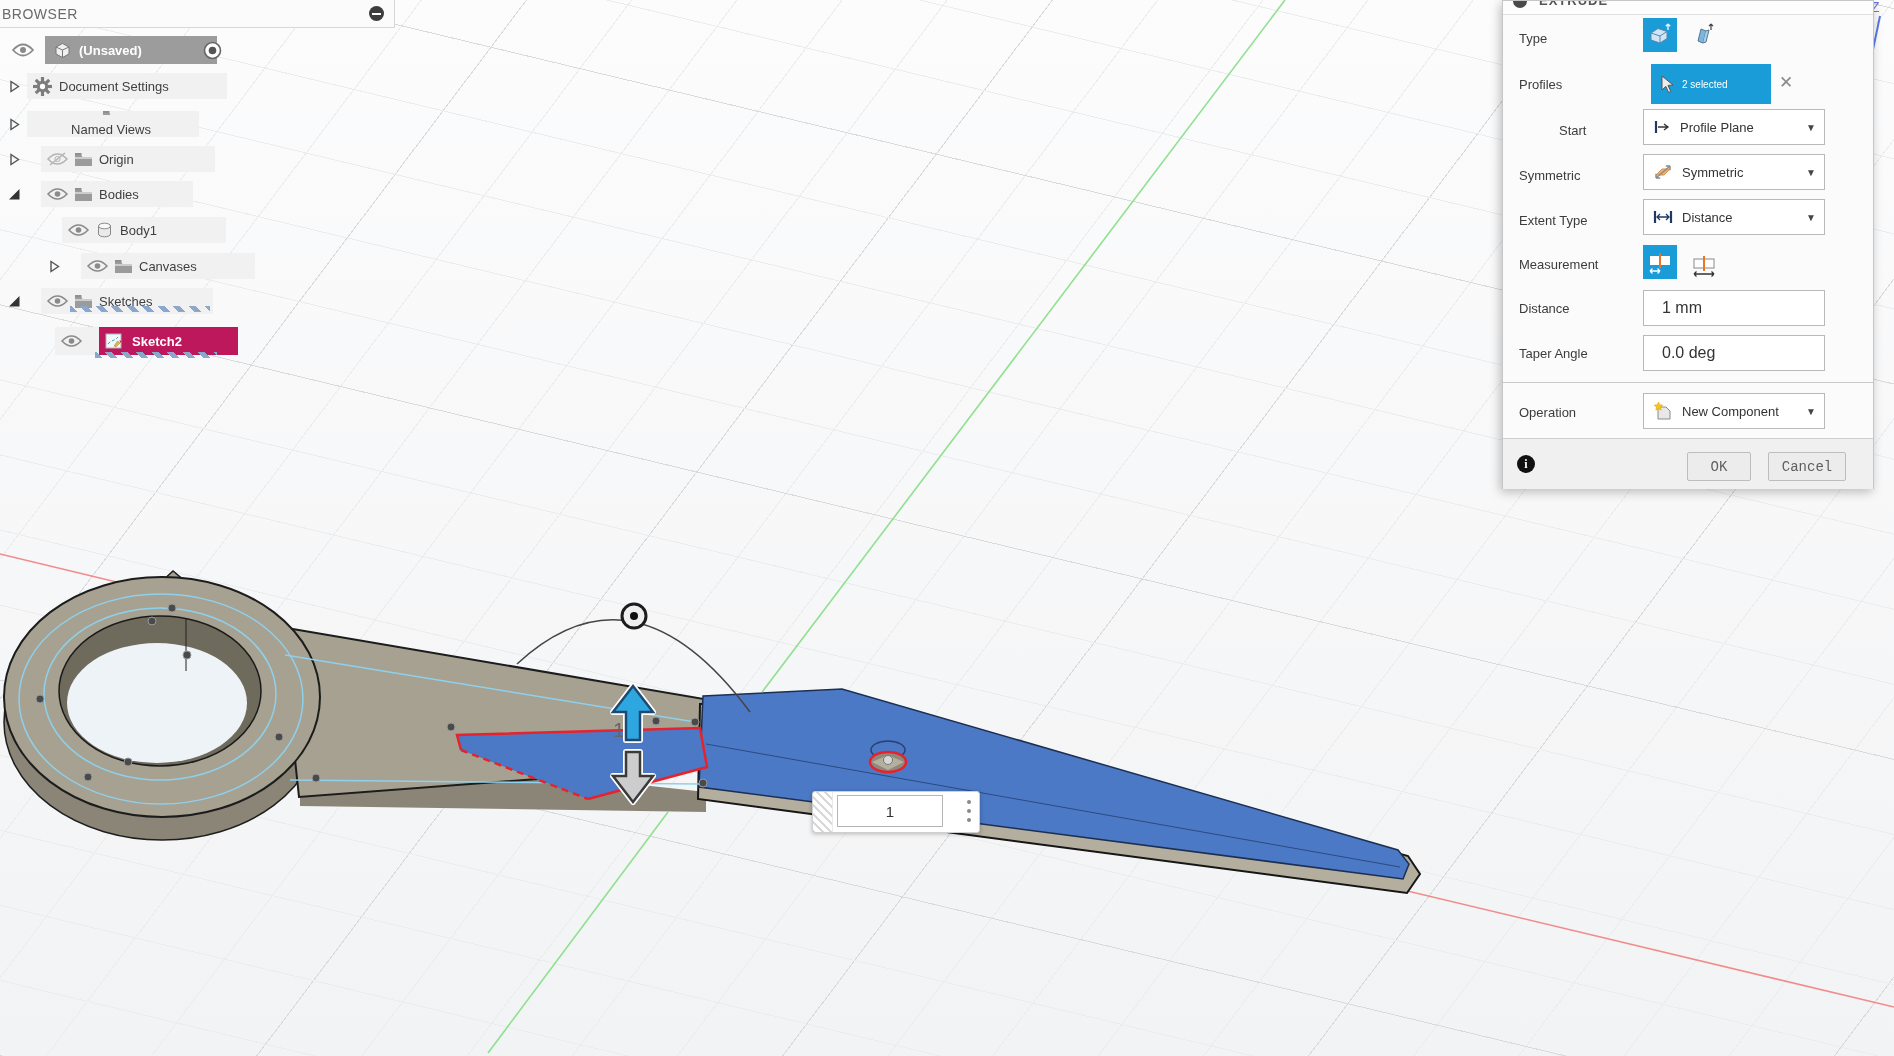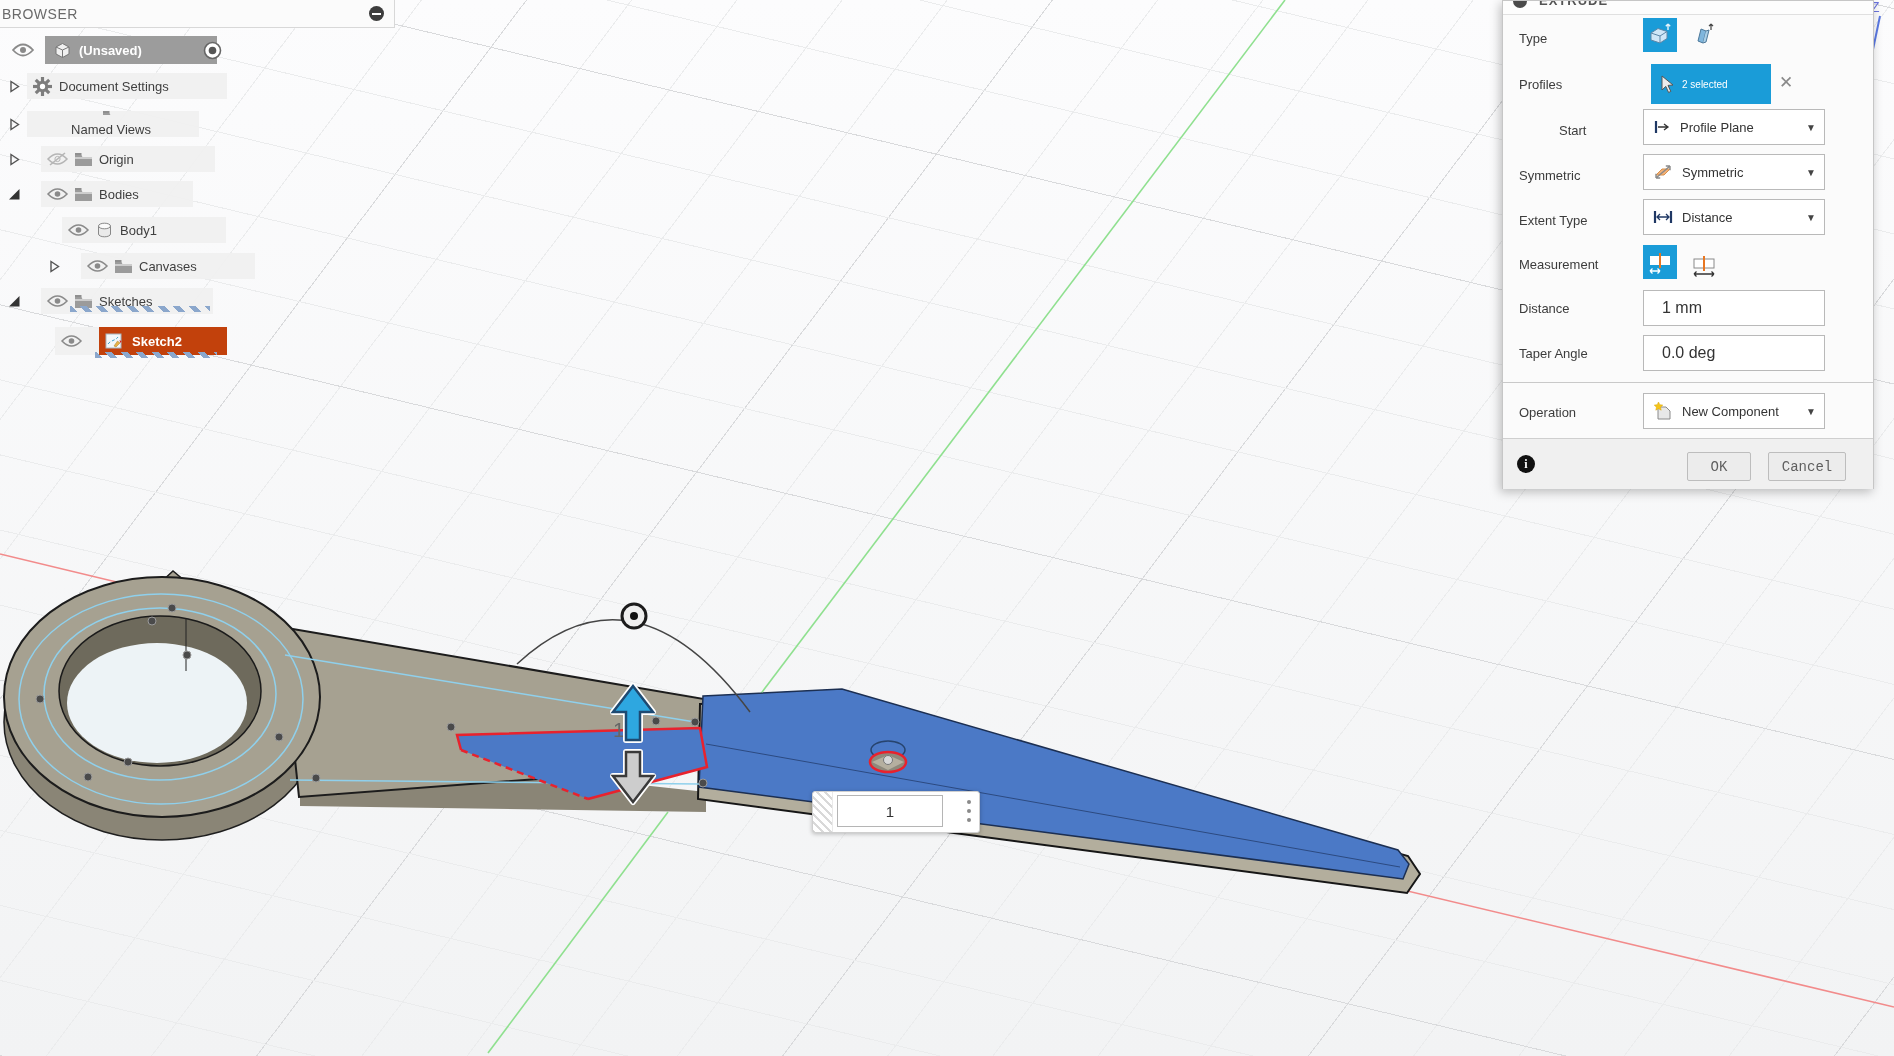--- a/index.html
+++ b/index.html
@@ -304,21 +304,21 @@
 </div>
 <div class="dashes" style="left:70px;top:306px;width:140px;"></div>
 
 <div class="brow" style="left:0;top:327px;height:28px;">
   <div class="strip" style="width:40px;margin-left:55px;padding-right:4px;">
     <svg width="21" height="14">
       <path d="M1 7 Q10.5 -3 20 7 Q10.5 17 1 7Z" fill="none" stroke="#8a8a8a" stroke-width="1.6"></path>
         <circle cx="10.5" cy="7" r="2.8" fill="#8a8a8a"></circle>
       </svg>
   </div>
-  <div class="abs" style="left:99px;top:0;height:28px;width:128px;background:#c2410c;display:flex;align-items:center;gap:8px;padding-left:6px;box-sizing:border-box;">
+  <div class="abs" style="left:99px;top:0;height:28px;width:139px;background:#be185d;display:flex;align-items:center;gap:8px;padding-left:6px;box-sizing:border-box;">
     <svg width="19" height="19">
       <rect x="1" y="2" width="15" height="14" fill="#f3f7f9" stroke="#a8b6c0"></rect>
       <path d="M3 12 C6 8 10 9 13 5" stroke="#3aa0c8" fill="none" stroke-dasharray="3,2"></path>
       <path d="M9 14 l3.5-5 2.5 2 -4 4 Z" fill="#e8b24a" stroke="#a87f22" stroke-width=".5"></path>
       <path d="M14.5 8 l2 1.2 -1.2 1.8 Z" fill="#d42222"></path>
       </svg>
     <span style="color:#fff;font-weight:bold;">Sketch2</span>
   </div>
 </div>
 <div class="dashes" style="left:95px;top:352px;width:122px;"></div>

